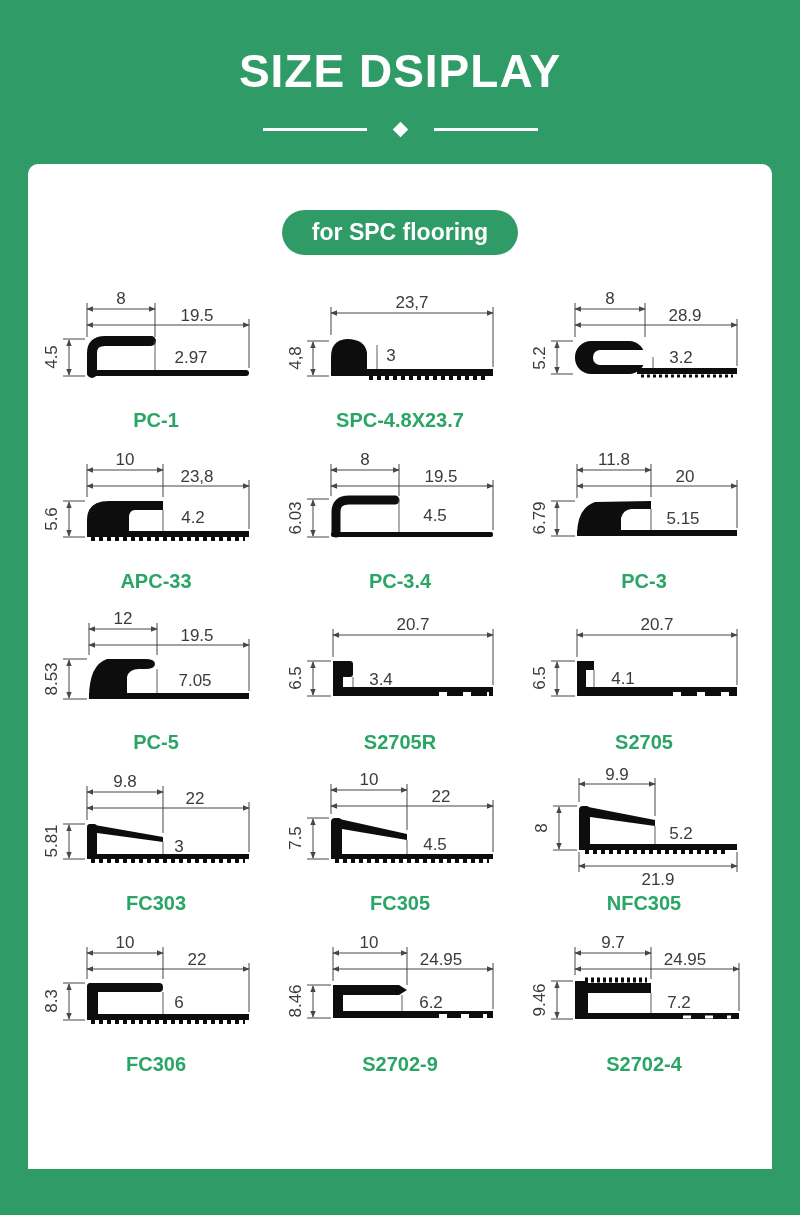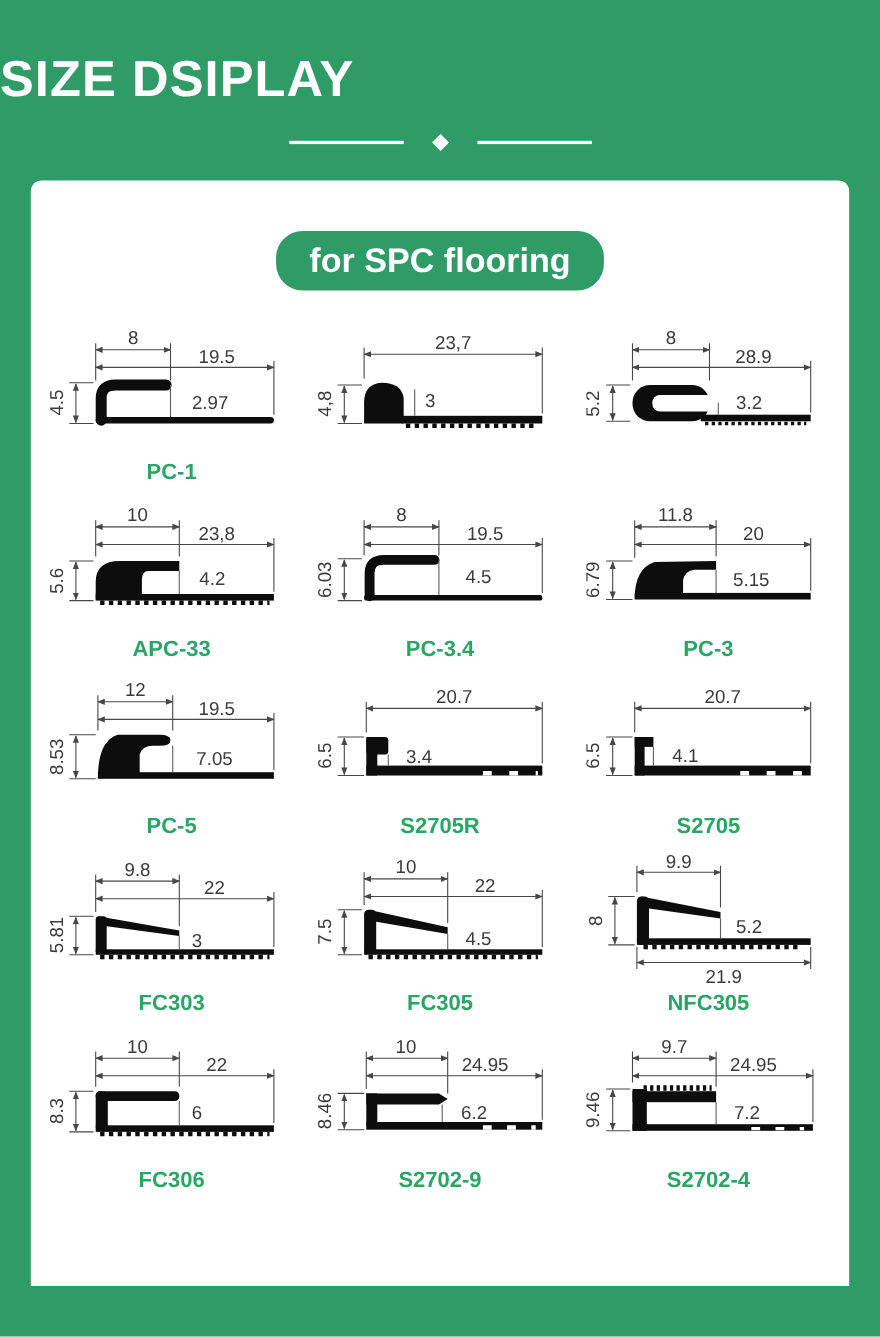--- a/index.html
+++ b/index.html
@@ -1,32 +1,32 @@
 <!DOCTYPE html>
 <html><head>
 <meta charset="utf-8">
 <style>
   html,body{margin:0;padding:0;}
   body{
     width:800px;height:1215px;overflow:hidden;
     background:#2f9c68;
     font-family:"Liberation Sans",sans-serif;
   }
-  .header{padding-top:44px;text-align:left;color:#fff;}
+  .header{padding-top:44px;text-align:center;color:#fff;}
   .title{font-size:46px;font-weight:bold;letter-spacing:1px;margin:0 0 24px;}
   .divider{display:flex;align-items:center;justify-content:center;gap:28px;height:14px;}
   .divider .line{width:104px;height:3px;background:#fff;}
   .divider .diamond{width:11px;height:11px;background:#fff;transform:rotate(45deg);}
   .card{
     margin:28px 28px 0;height:1005px;box-sizing:border-box;
     background:#ffffff;border-radius:10px 10px 0 0;padding-top:46px;
   }
   .badge{
     width:max-content;margin:0 auto 28px;background:#2f9c68;color:#fff;
-    font-weight:bold;font-size:31px;padding:9px 30px;border-radius:24px;
+    font-weight:bold;font-size:23px;padding:9px 30px;border-radius:24px;
   }
   .grid{display:grid;grid-template-columns:repeat(3,1fr);row-gap:12px;padding:0 6px;}
   .cell{display:flex;flex-direction:column;align-items:center;margin:0;}
   .pname{color:#29a566;font-size:20px;font-weight:bold;margin-top:2px;}
   svg.draw{width:222px;height:124px;display:block;}
   svg text{font-family:"Liberation Sans",sans-serif;}
   .d{font-size:17px;fill:#3b3b3b;}
   .sh{fill:#0d0d0d;}
   .shl{fill:none;stroke:#0d0d0d;stroke-linecap:round;}
   .xl{stroke:#474747;stroke-width:1;}
@@ -98,20 +98,21 @@
           <line class="dl" x1="42" y1="30" x2="204" y2="30"></line>
           <line class="il" x1="88" y1="62" x2="88" y2="86"></line>
           <line class="xl" x1="40" y1="58" x2="18" y2="58"></line>
           <line class="xl" x1="40" y1="93" x2="18" y2="93"></line>
           <line class="dl" x1="24" y1="59" x2="24" y2="92"></line>
         </g>
         <text class="d" x="123" y="25" text-anchor="middle">23,7</text>
         <text class="d" x="102" y="78" text-anchor="middle">3</text>
         <text class="d" text-anchor="middle" transform="translate(12,75) rotate(-90)">4,8</text>
       </svg>
+      <figcaption class="pname">SPC-4.8X23.7</figcaption>
     </figure>
 
     <figure class="cell">
       <svg class="draw" viewBox="0 0 222 124">
         <g>
           <rect class="sh" x="42" y="58" width="70" height="33" rx="16"></rect>
           <rect x="60" y="67" width="60" height="15" rx="7" fill="#ffffff"></rect>
           <rect class="sh" x="104" y="85" width="100" height="6"></rect>
           <line class="dots" x1="108" y1="93" x2="200" y2="93"></line>
         </g>

